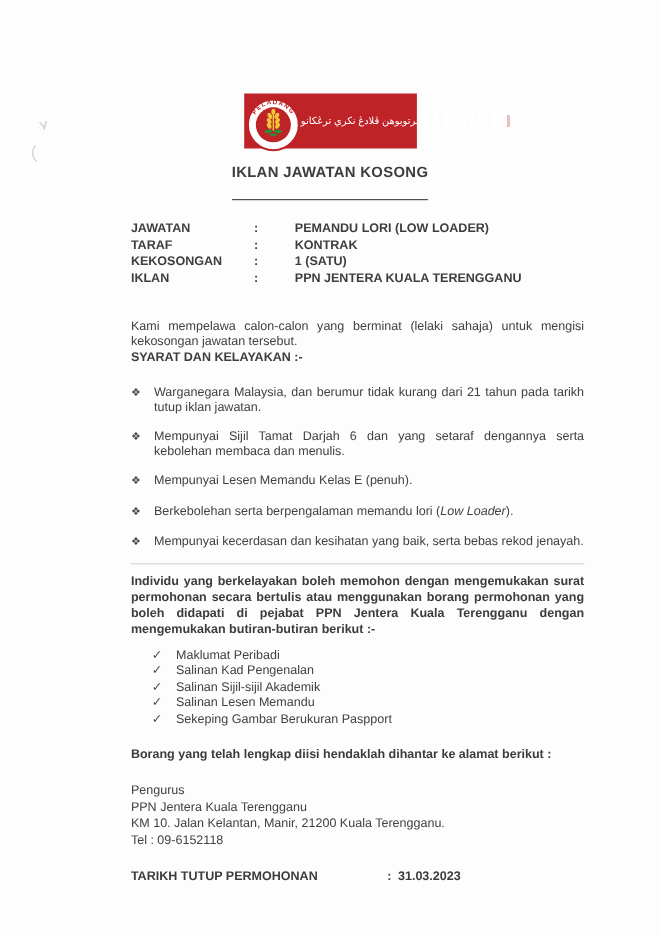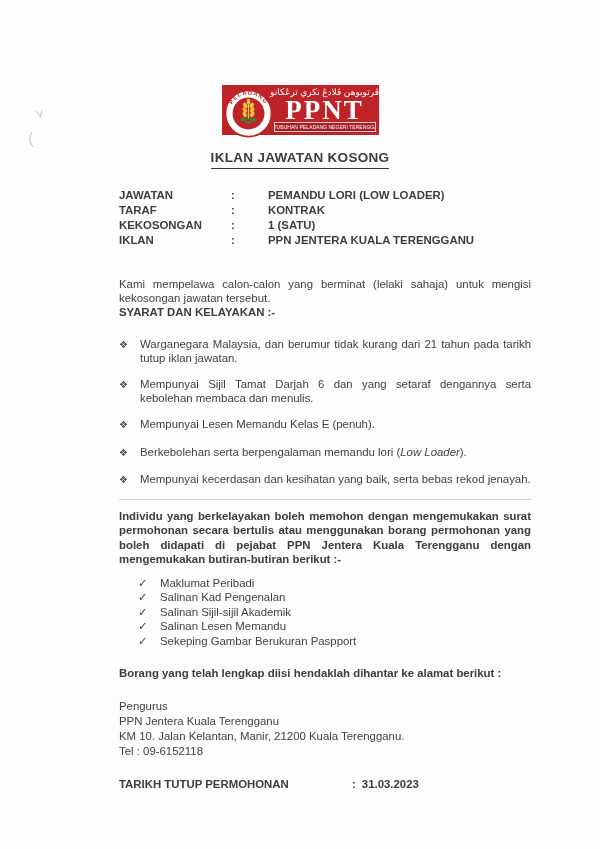--- a/index.html
+++ b/index.html
@@ -15,41 +15,41 @@
   
   .logo {
     position: relative;
     width: 157px; height: 50px;
     margin: 85px auto 0 auto;
     background: #be2328;
   }
   .emblem { position: absolute; left: 2px; top: 4px; width: 49px; height: 49px; }
   .logo-right {
     position: absolute; left: 52px; right: 3px; top: 2px; bottom: 3px;
-    display: flex; flex-direction: column; align-items: center; justify-content: space-between;
+    display: flex; flex-direction: row; align-items: center; justify-content: space-between;
   }
   .jawi { color: #fff; font-size: 9px; line-height: 10px; direction: rtl; white-space: nowrap; }
   .acronym {
     color: #ffffff; font-family: "Liberation Serif", "DejaVu Serif", serif;
     font-weight: bold; font-size: 27px; line-height: 24px; letter-spacing: 2px;
   }
   .orgstrip {
     width: 100%; height: 10px; background: #a81d24;
     border: 1px solid #ecc9c9;
     display: flex; align-items: center; justify-content: center;
     color: #fff; white-space: nowrap; overflow: hidden;
   }
   .orgstrip span { font-size: 6.5px; transform: scale(0.78); transform-origin: center; letter-spacing: 0; }
   
   .pen-marks { position: absolute; left: 24px; top: 106px; width: 34px; height: 46px; }
   
   .title-row { text-align: center; margin-top: 13px; }
   .doc-title {
     display: inline-block; font-size: 13.5px; font-weight: bold; letter-spacing: .3px;
-    color: #3c3c3c; border-bottom: 1.6px solid #3c3c3c; padding-bottom: 3px;
+    color: #3c3c3c; border-bottom: 1.6px solid #3c3c3c; padding-bottom: 17px;
   }
   
   .content { padding: 0 69px 0 119px; font-size: 11.4px; line-height: 14.2px; }
   .details { margin-top: 19px; font-weight: bold; color: #3d3d3d; }
   .detail-row { display: flex; line-height: 15px; }
   .detail-label { width: 112px; flex: none; }
   .detail-sep { width: 37px; flex: none; }
   .detail-value { flex: 1; }
   .para { text-align: justify; }
   .intro { margin-top: 29px; }

